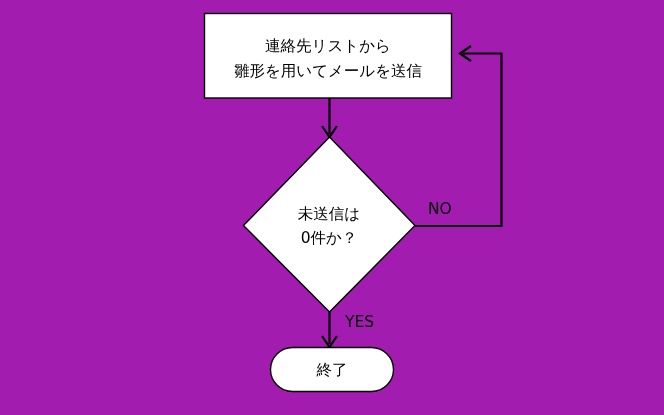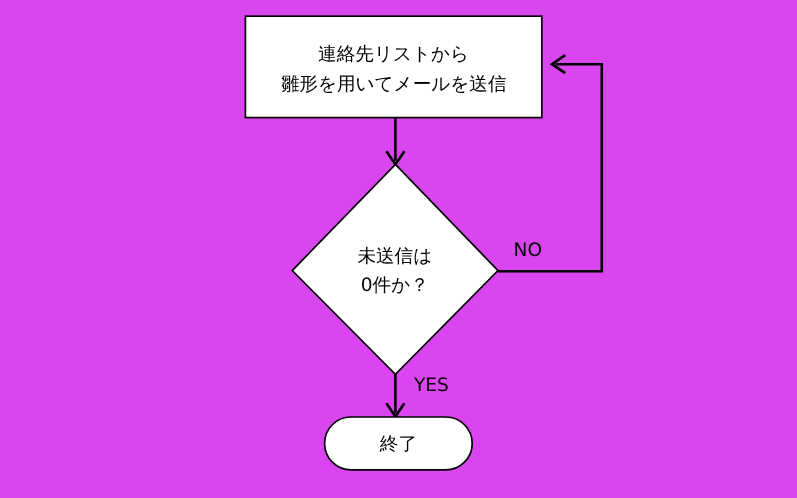--- a/index.html
+++ b/index.html
@@ -8,21 +8,21 @@
     padding: 0;
     background: #ffffff;
   }
   body {
     font-family: "DejaVu Sans", "Liberation Sans", sans-serif;
   }
   #canvas {
     position: relative;
     width: 664px;
     height: 415px;
-    background: #d946ef;
+    background: #a21caf;
     overflow: hidden;
   }
   #flow-svg {
     position: absolute;
     top: 0;
     left: 0;
     width: 664px;
     height: 415px;
     display: block;
   }

